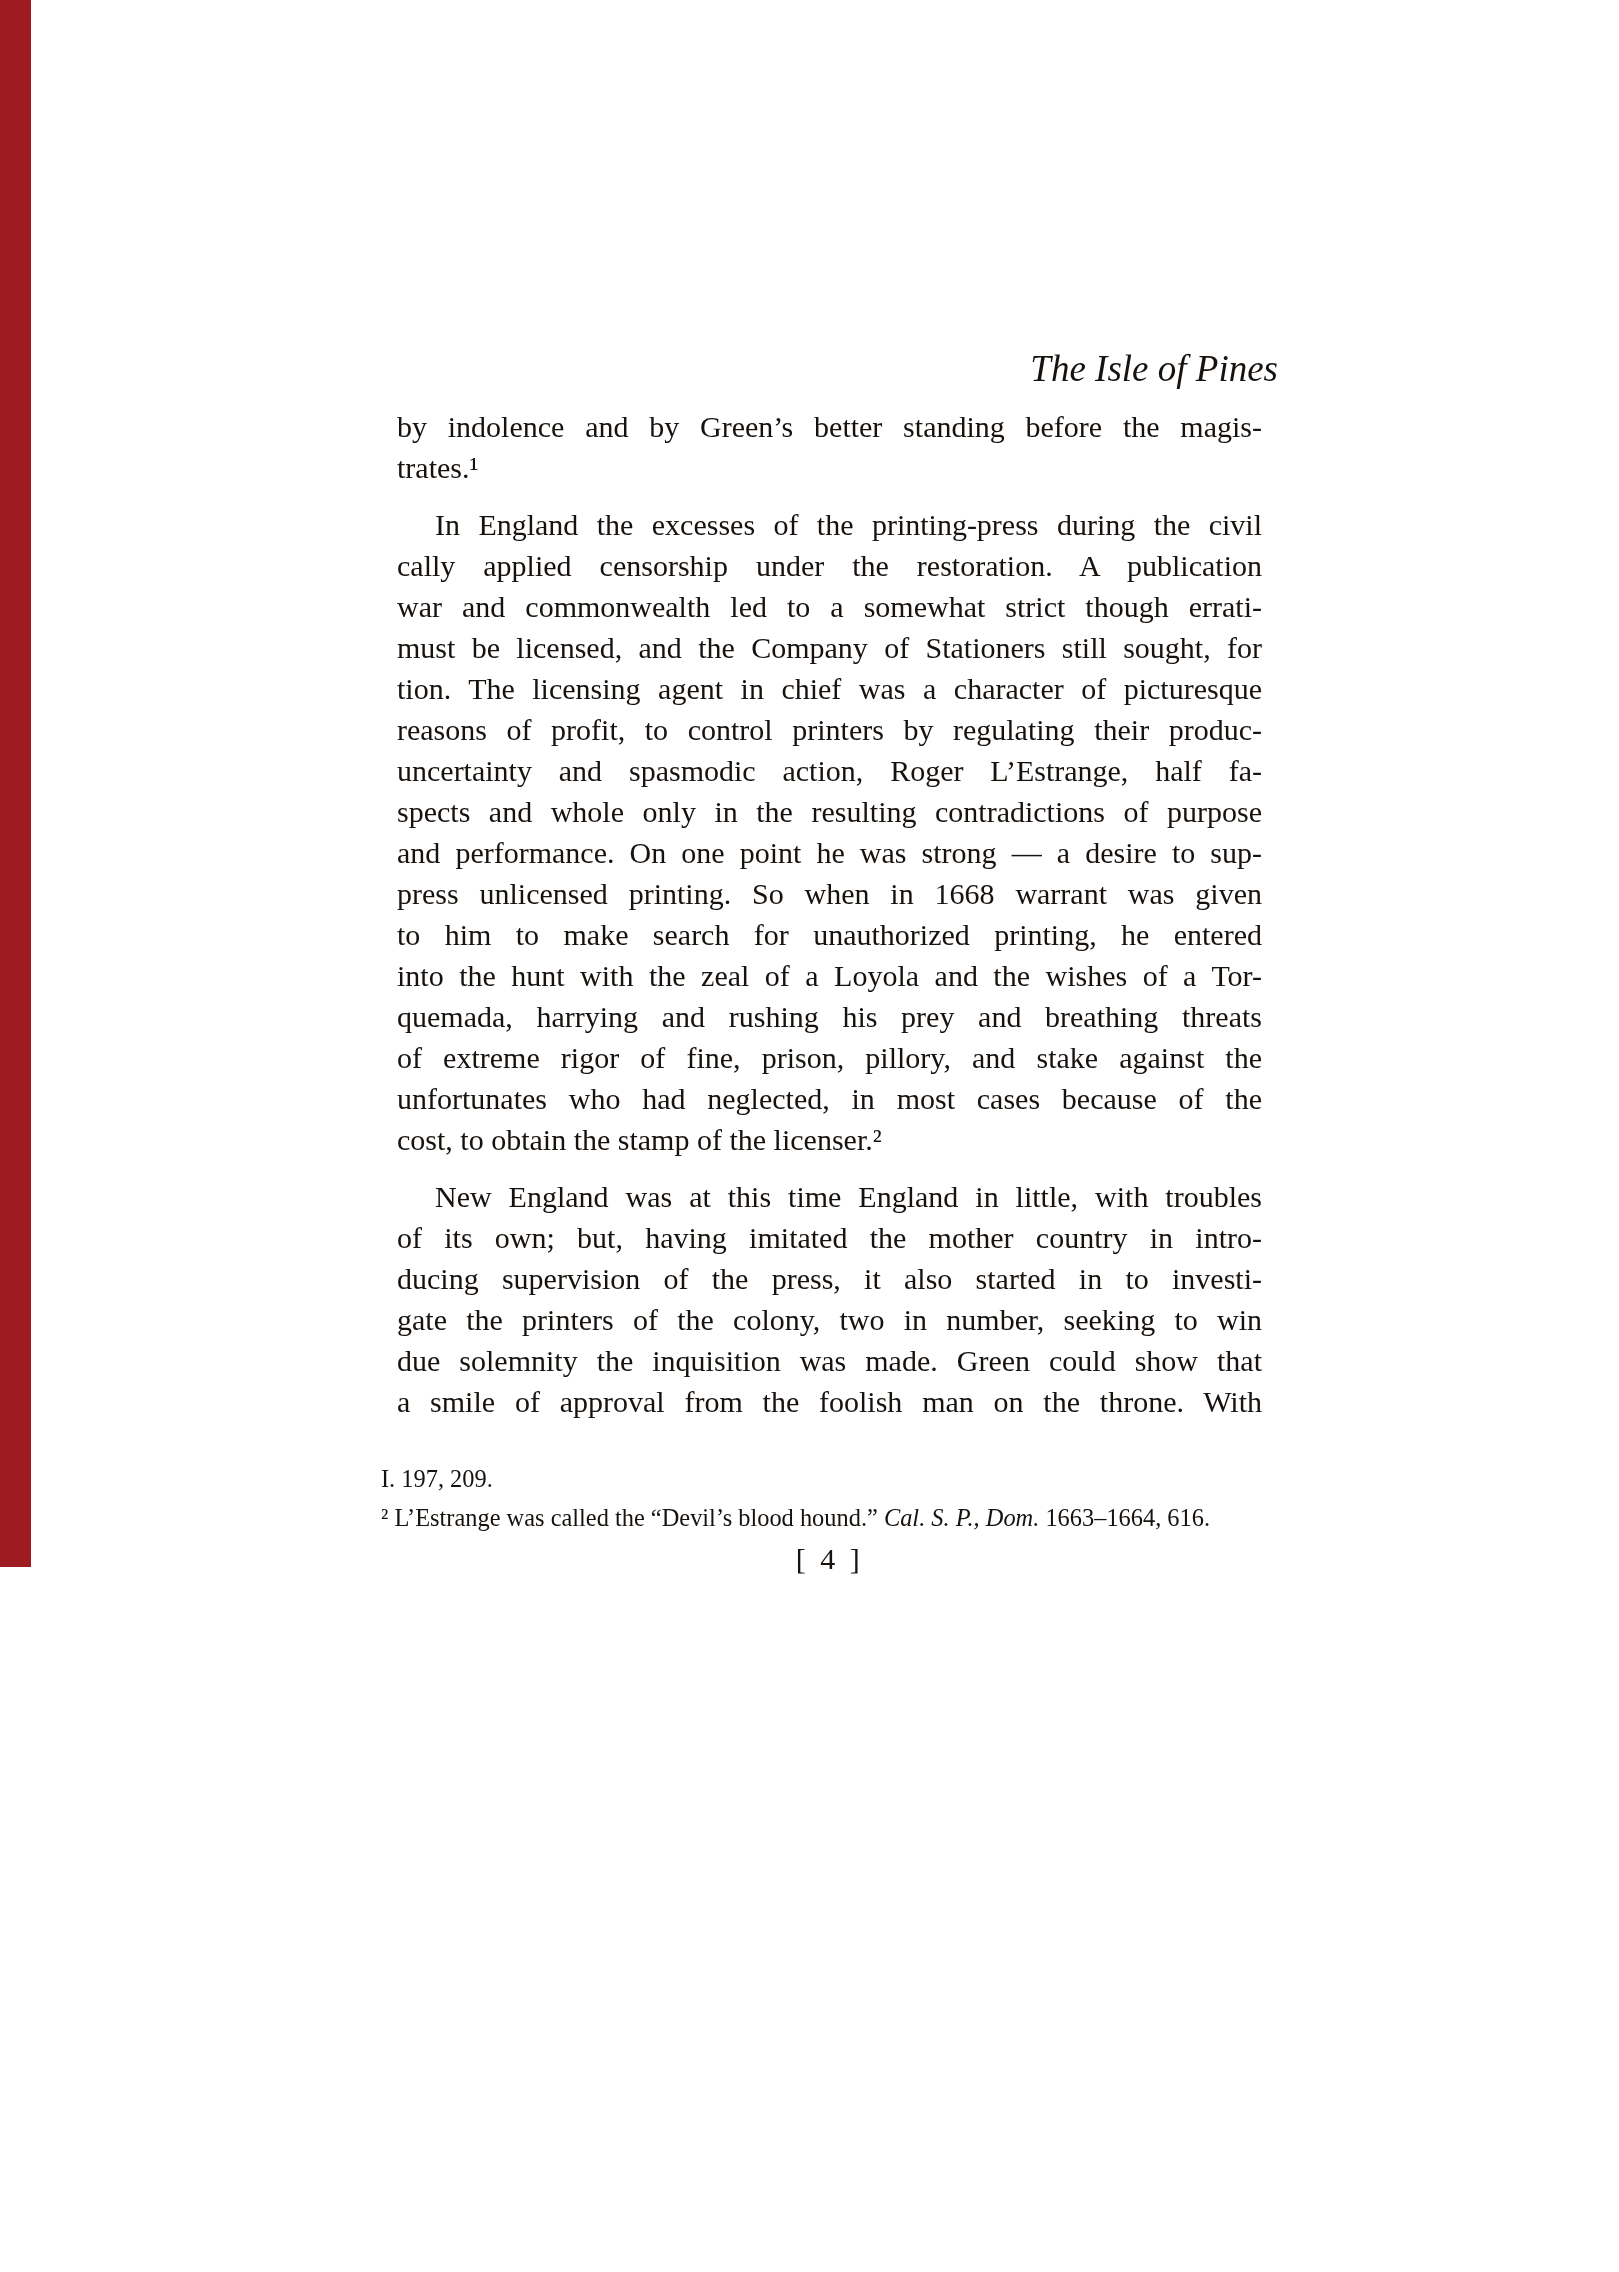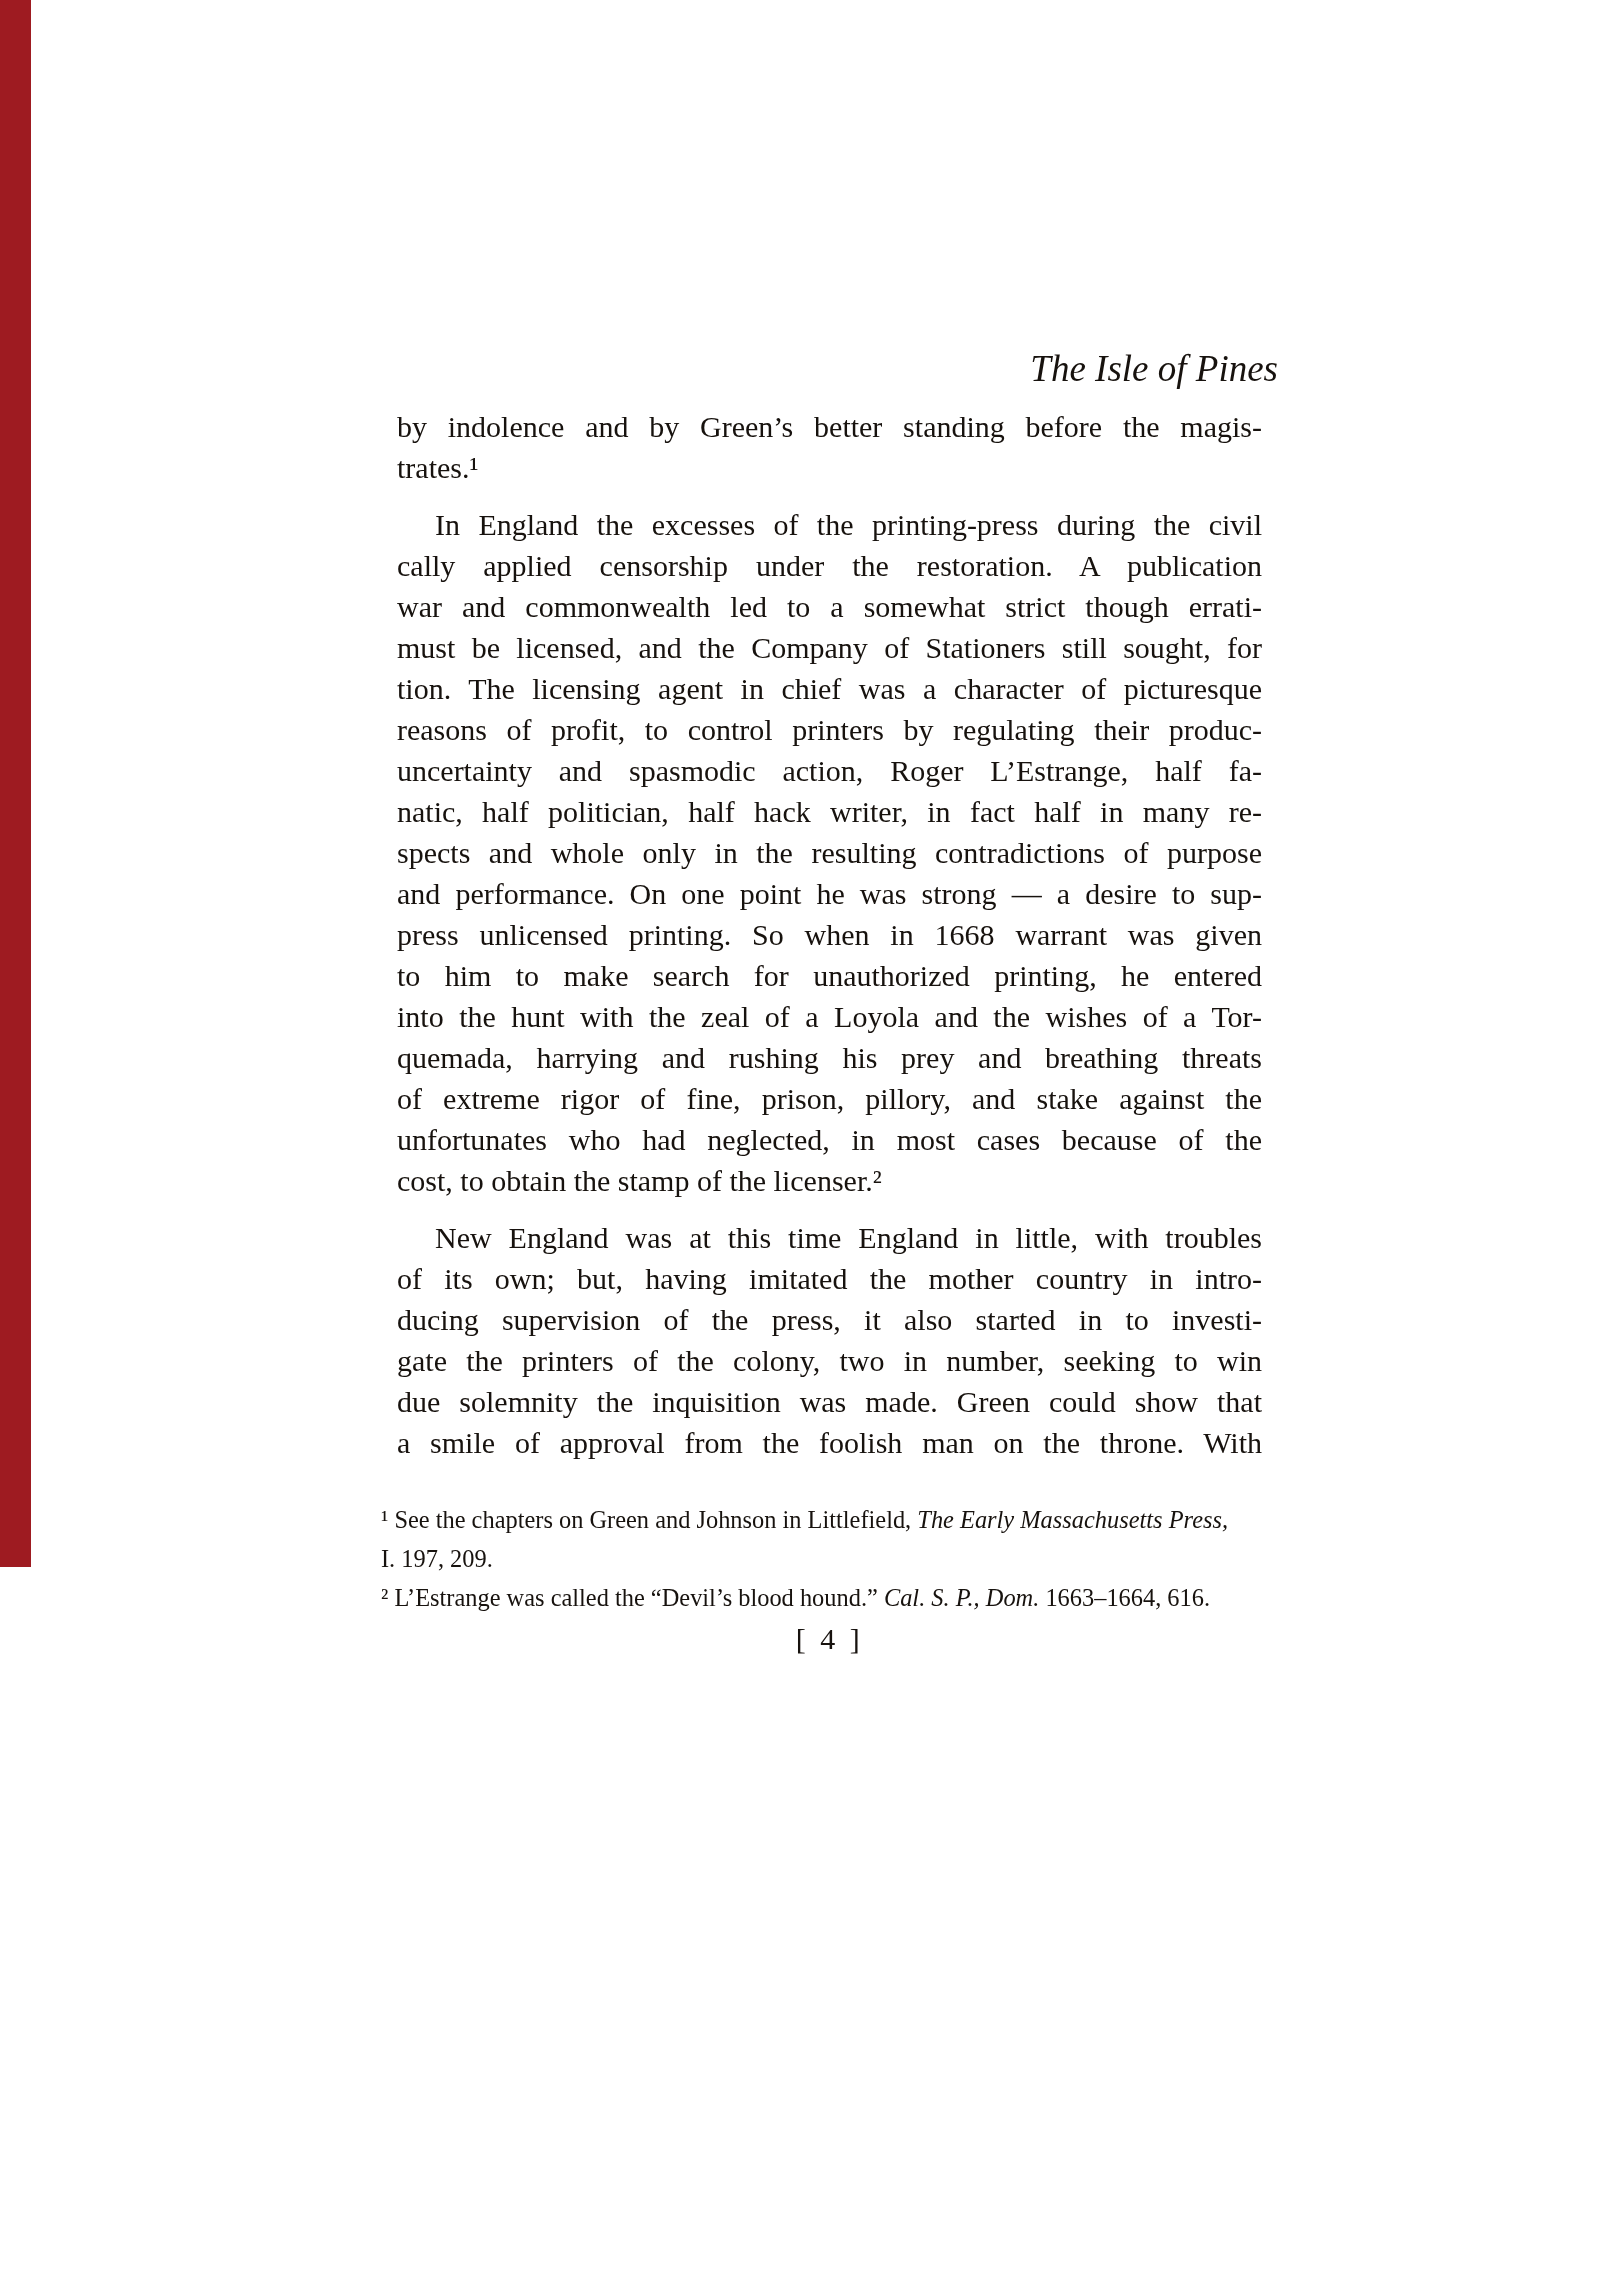--- a/index.html
+++ b/index.html
@@ -71,21 +71,20 @@
           <div class="line">trates.¹</div>
         </div>
         <div class="paragraph">
           <div class="line jl indent">In England the excesses of the printing-press during the civil</div>
           <div class="line jl">cally applied censorship under the restoration. A publication</div>
           <div class="line jl">war and commonwealth led to a somewhat strict though errati-</div>
           <div class="line jl">must be licensed, and the Company of Stationers still sought, for</div>
           <div class="line jl">tion. The licensing agent in chief was a character of picturesque</div>
           <div class="line jl">reasons of profit, to control printers by regulating their produc-</div>
           <div class="line jl">uncertainty and spasmodic action, Roger L’Estrange, half fa-</div>
-          <div class="line jl">natic, half politician, half hack writer, in fact half in many re-</div>
           <div class="line jl">spects and whole only in the resulting contradictions of purpose</div>
           <div class="line jl">and performance. On one point he was strong — a desire to sup-</div>
           <div class="line jl">press unlicensed printing. So when in 1668 warrant was given</div>
           <div class="line jl">to him to make search for unauthorized printing, he entered</div>
           <div class="line jl">into the hunt with the zeal of a Loyola and the wishes of a Tor-</div>
           <div class="line jl">quemada, harrying and rushing his prey and breathing threats</div>
           <div class="line jl">of extreme rigor of fine, prison, pillory, and stake against the</div>
           <div class="line jl">unfortunates who had neglected, in most cases because of the</div>
           <div class="line">cost, to obtain the stamp of the licenser.²</div>
         </div>
@@ -93,21 +92,20 @@
           <div class="line jl indent">New England was at this time England in little, with troubles</div>
           <div class="line jl">of its own; but, having imitated the mother country in intro-</div>
           <div class="line jl">ducing supervision of the press, it also started in to investi-</div>
           <div class="line jl">gate the printers of the colony, two in number, seeking to win</div>
           <div class="line jl">due solemnity the inquisition was made. Green could show that</div>
           <div class="line jl">a smile of approval from the foolish man on the throne. With</div>
         </div>
       </div>
     <div class="footnotes">
         <div class="footnote">
-          <div class="fn-line"><span>¹ See the chapters on Green and Johnson in Littlefield, </span><span class="it">The Early Massachusetts Press,</span></div>
           <div class="fn-line"><span>I. 197, 209.</span></div>
         </div>
         <div class="footnote">
           <div class="fn-line"><span>² L’Estrange was called the “Devil’s blood hound.” </span><span class="it">Cal. S. P., Dom.</span><span> 1663–1664, 616.</span></div>
         </div>
       </div>
     <div class="page-number">[ 4 ]</div>
   </div>
 </div>
 

